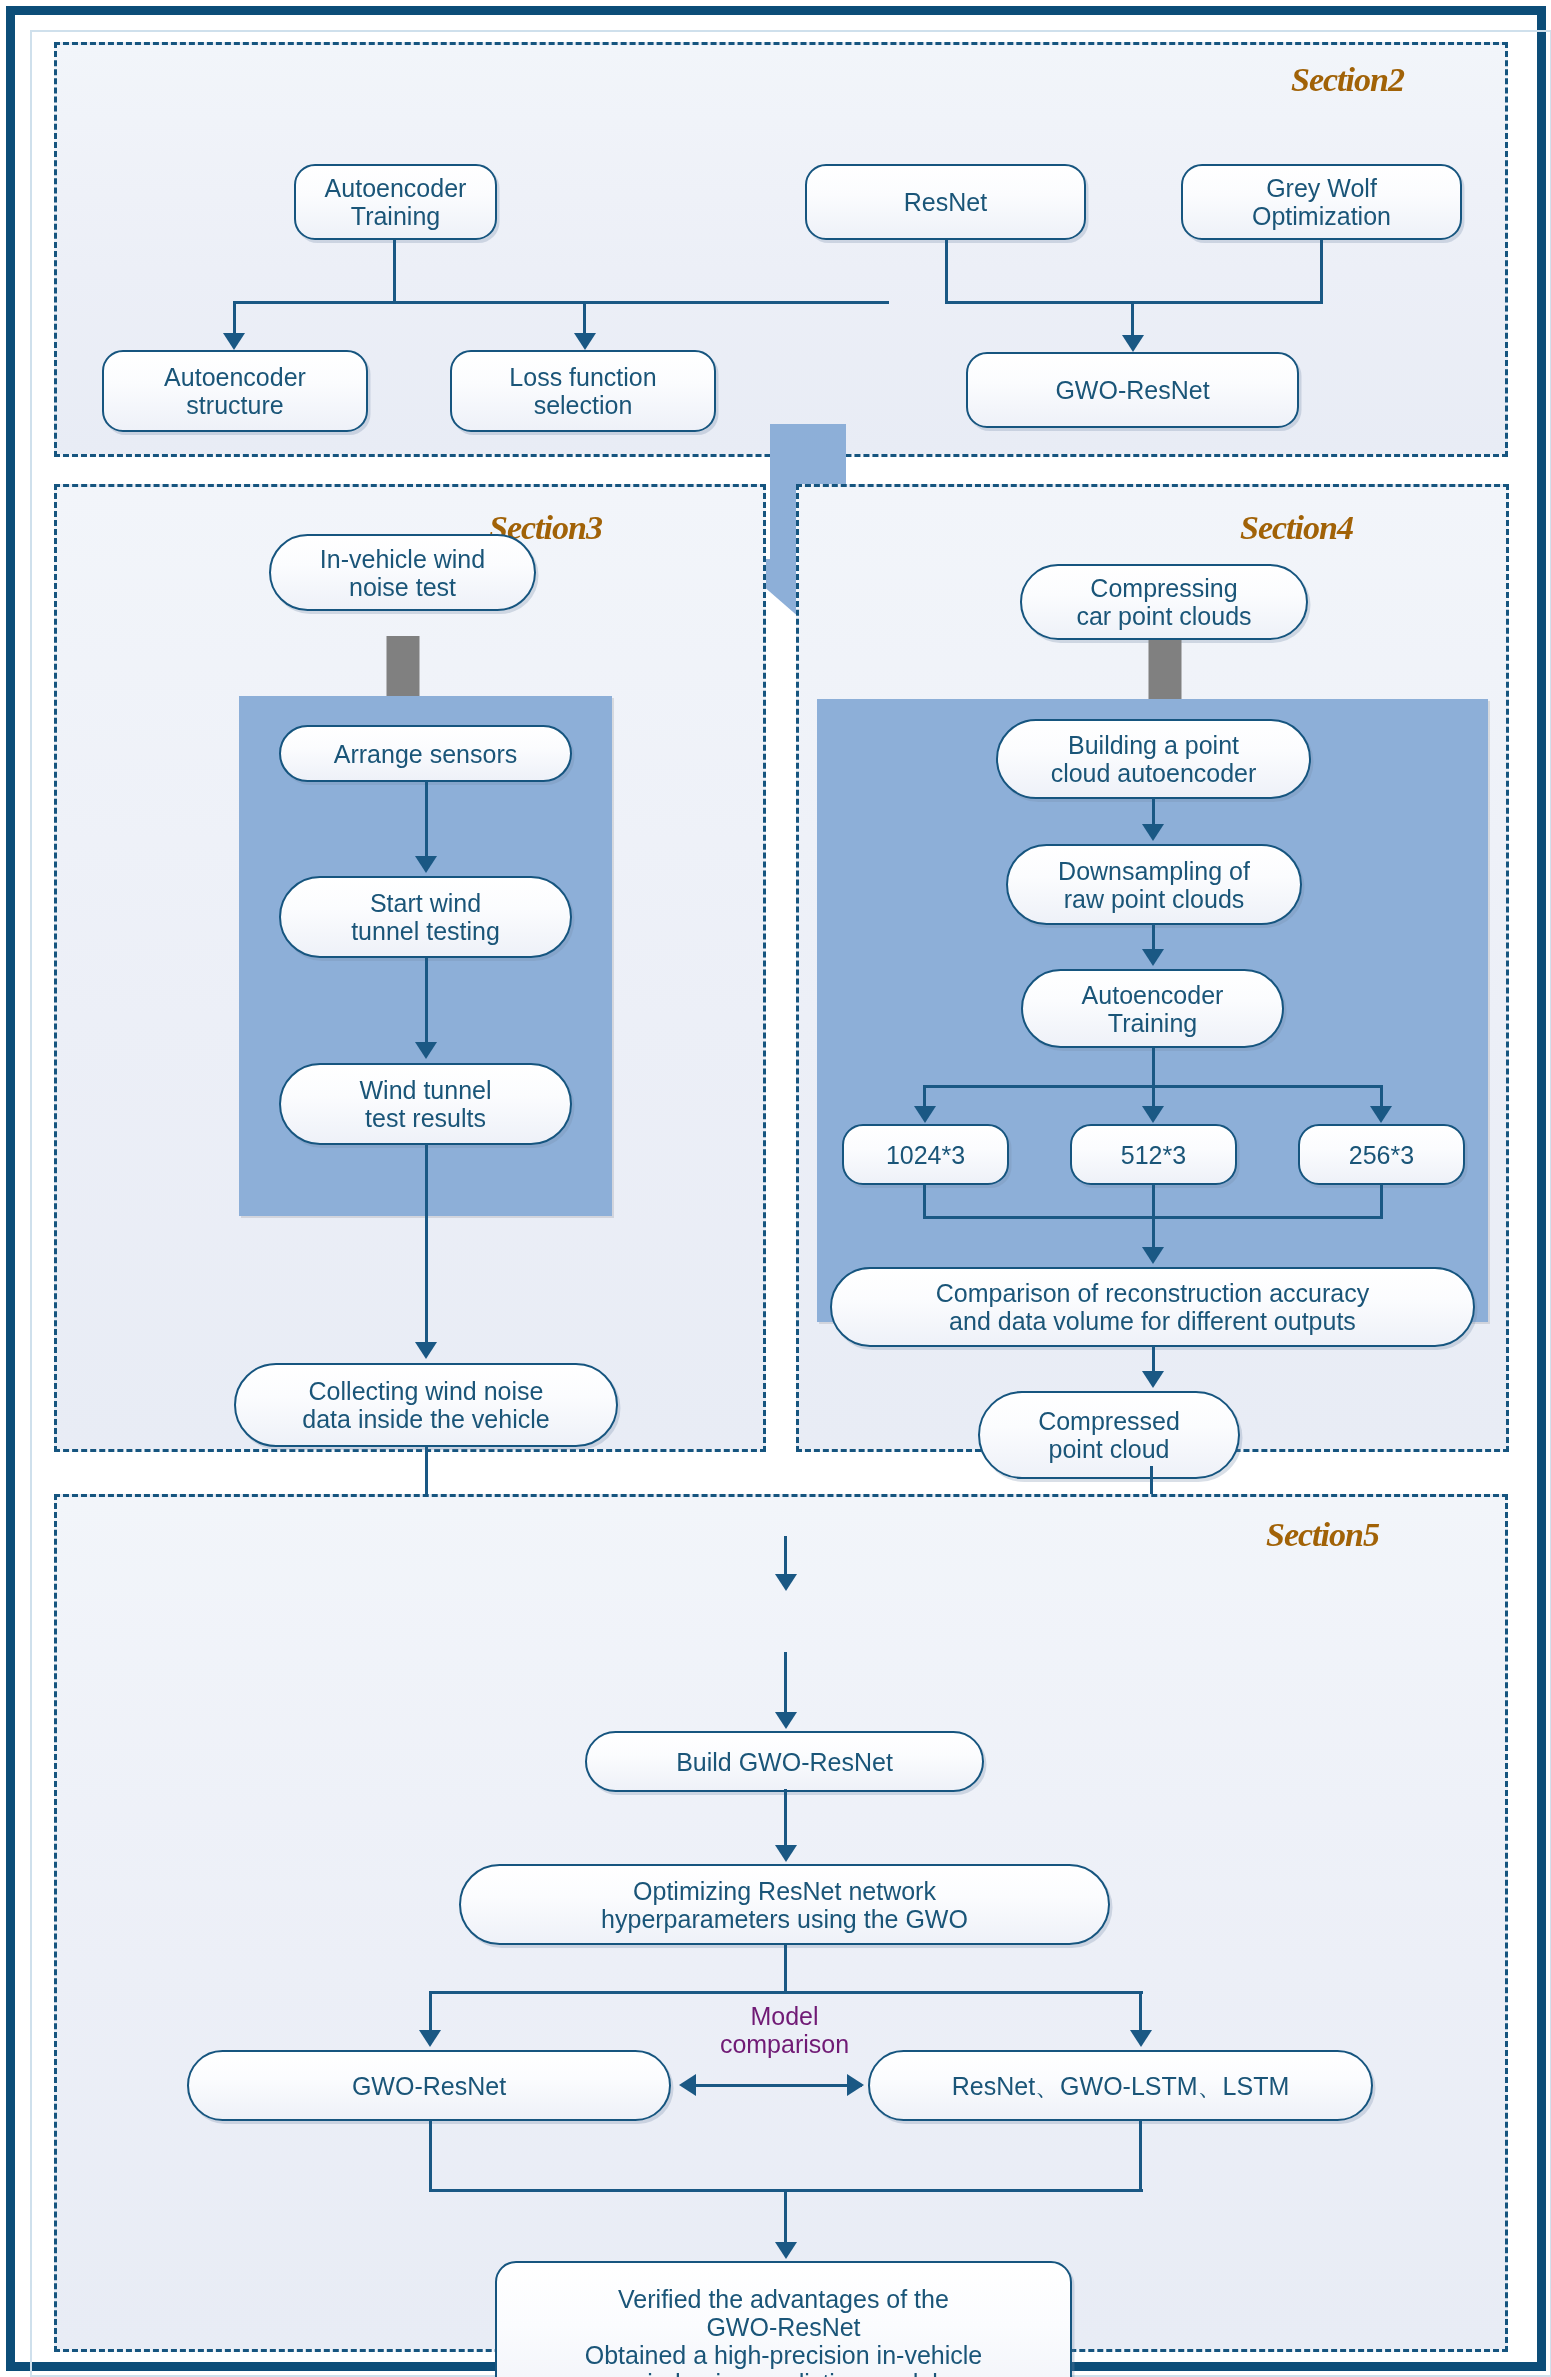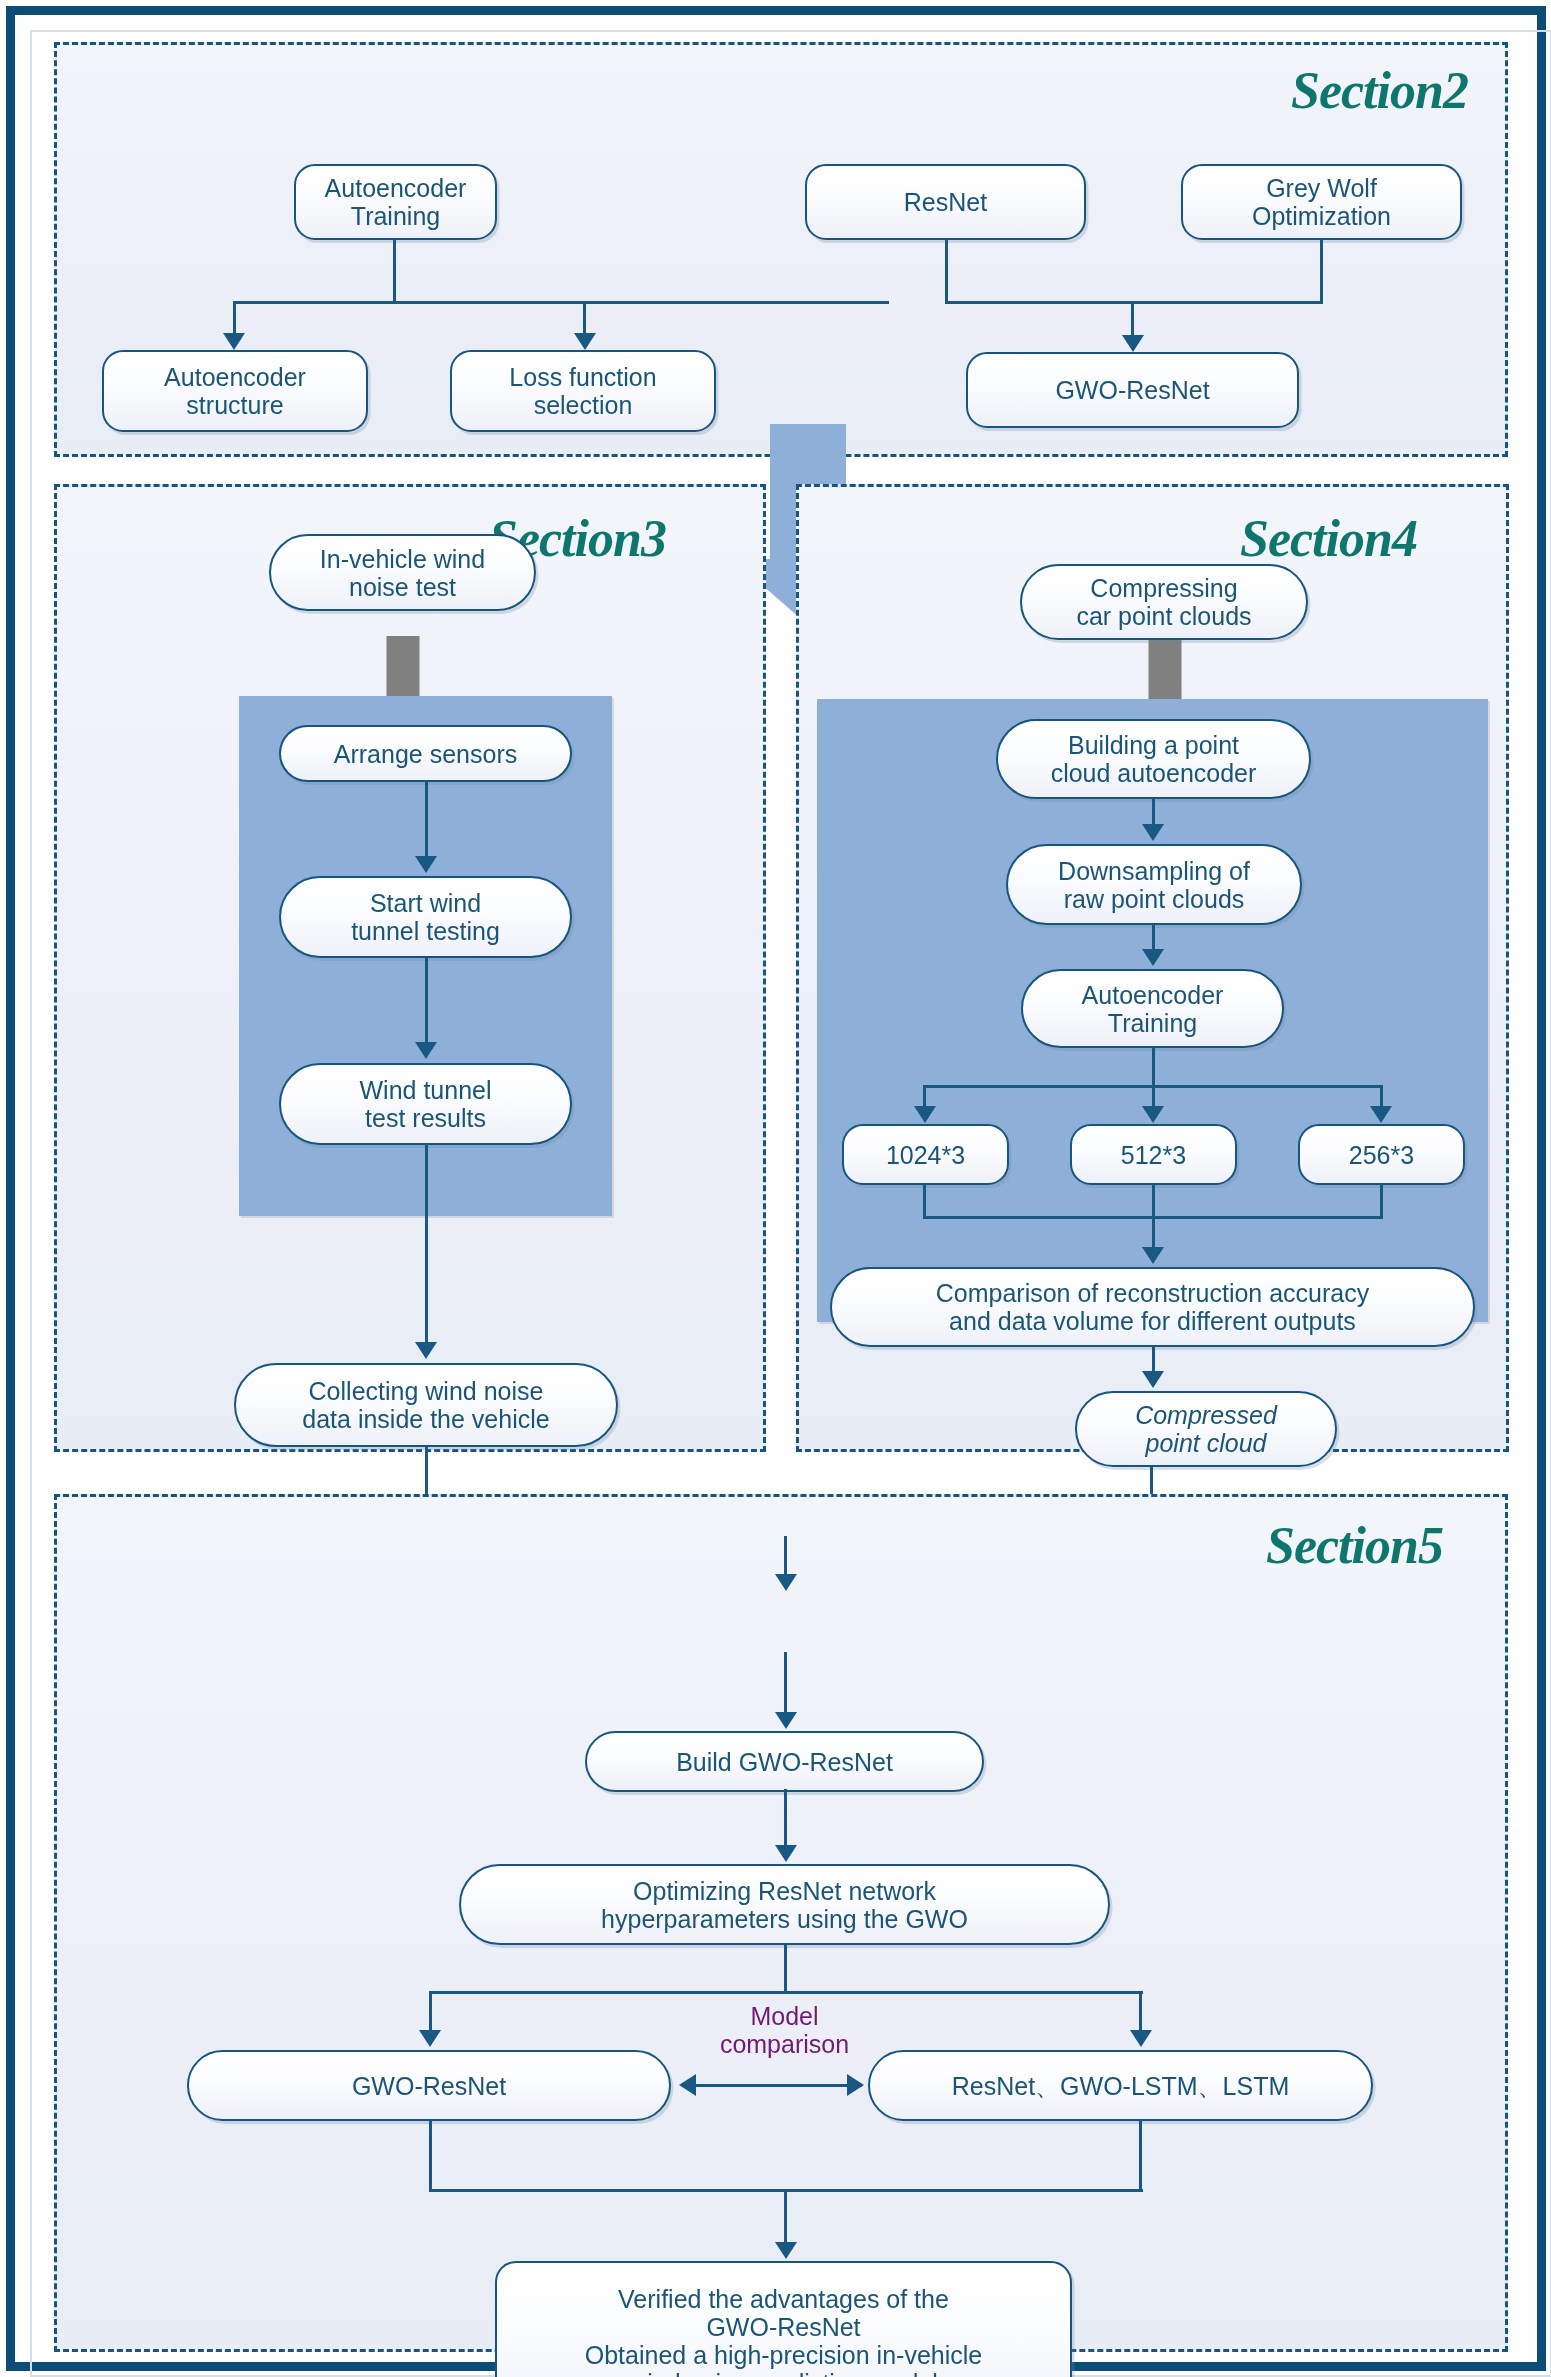--- a/index.html
+++ b/index.html
@@ -10,21 +10,21 @@
   .outer-frame{position:absolute;left:6px;top:6px;width:1540px;height:2365px;
     border:9px solid #0C4D78;box-sizing:border-box;background:#ffffff;}
   .outer-frame-inner{position:absolute;left:15px;top:15px;width:1522px;height:2347px;
     border:2px solid #cfe0ec;box-sizing:border-box;pointer-events:none;}
 
   
   .section-box{position:absolute;box-sizing:border-box;
     border:3.5px dashed #16557F;
     background:linear-gradient(180deg,#f2f5fa 0%, #eceff7 55%, #e8ecf5 100%);}
   .sec-label{position:absolute;font-family:"Liberation Serif", serif;
-    font-style:italic;font-weight:bold;color:#0f766e;font-size:52px;letter-spacing:-1px;
+    font-style:italic;font-weight:bold;color:#a16207;font-size:34px;letter-spacing:-1px;
     white-space:nowrap;}
 
   
   .blue-panel{position:absolute;background:#8DAFD8;box-sizing:border-box;
     box-shadow:2px 2px 0 rgba(0,0,0,0.10);}
 
   
   .node{position:absolute;box-sizing:border-box;
     border:2.5px solid #16557F;
     background:linear-gradient(180deg,#ffffff 0%,#fbfcfe 40%,#eef1f8 100%);
@@ -172,21 +172,21 @@
     <div class="ln v" style="left:1365px;top:1170px;height:34px;"></div>
     <div class="ln h" style="left:908px;top:1201px;width:459px;"></div>
     <div class="ln v" style="left:1137px;top:1170px;height:67px;"></div>
     <div class="arrow-down" style="left:1127px;top:1232px;"></div>
 
     <div class="node pill" style="left:815px;top:1252px;width:645px;height:80px;white-space:pre-line;font-size:25px;">Comparison of reconstruction accuracy
 and data volume for different outputs</div>
     <div class="ln v" style="left:1137px;top:1331px;height:27px;"></div>
     <div class="arrow-down" style="left:1127px;top:1356px;"></div>
 
-    <div class="node pill" style="left:1060px;top:1376px;width:262px;height:76px;white-space:pre-line;font-style:italic;">Compressed
+    <div class="node pill" style="left:963px;top:1376px;width:262px;height:88px;white-space:pre-line;">Compressed
 point cloud</div>
 
     <div class="ln v" style="left:410px;top:1432px;height:92px;"></div>
     <div class="ln v" style="left:1135px;top:1451px;height:73px;"></div>
     <div class="ln h" style="left:410px;top:1521px;width:729px;"></div>
 
     <div class="section-box" style="left:39px;top:1479px;width:1454px;height:858px;"></div>
     <div class="sec-label" style="left:1251px;top:1501px;">Section5</div>
 
     <div class="ln v" style="left:769px;top:1521px;height:42px;"></div>

